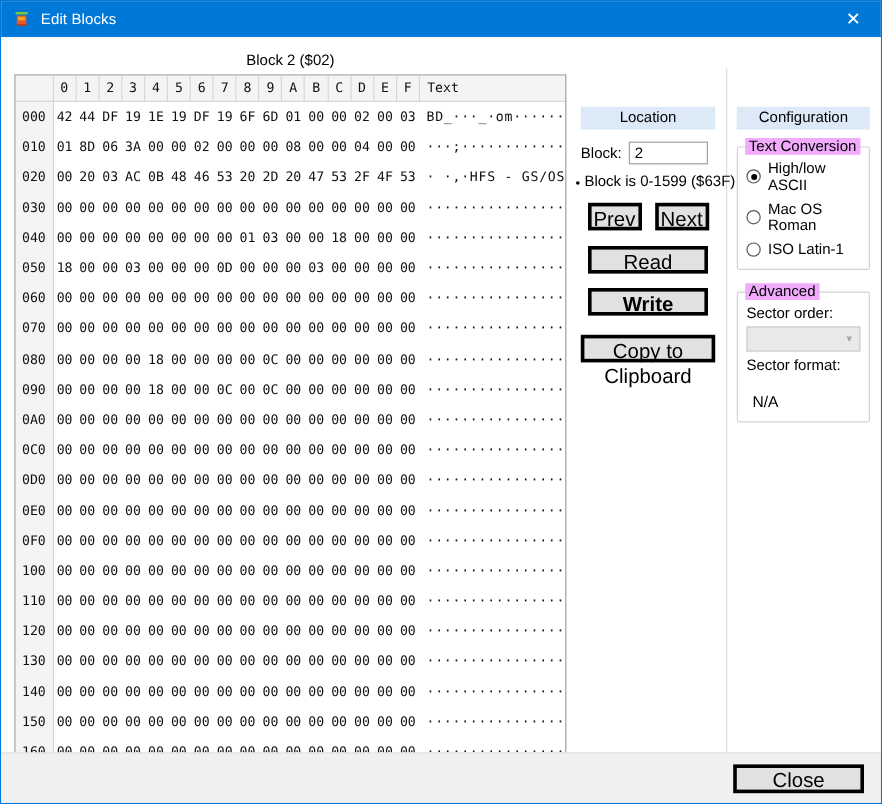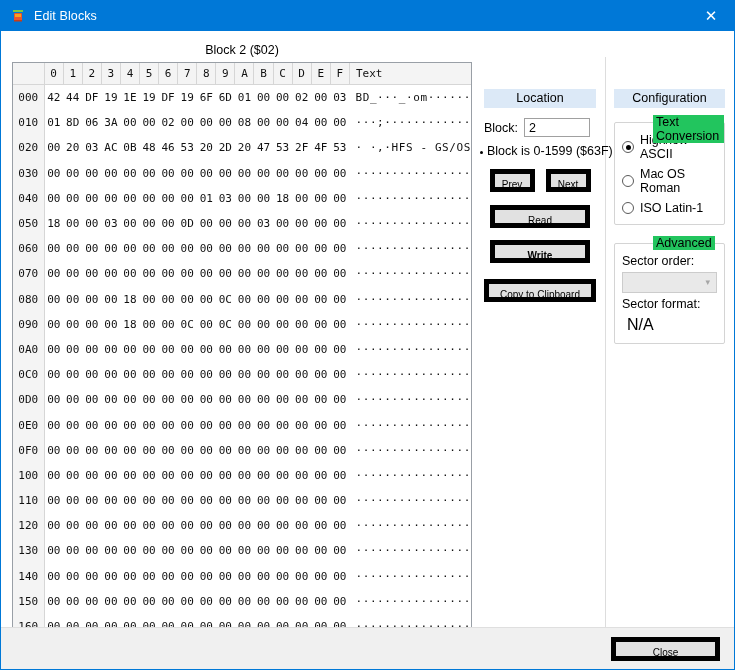--- a/index.html
+++ b/index.html
@@ -204,24 +204,24 @@
     width: 3px;
     height: 3px;
     border-radius: 50%;
     background: #000;
     margin-right: 4px;
     margin-top: 7px;
     flex: 0 0 auto;
   }
   .btn {
     background: #e1e1e1;
-    border: 5px solid #000000;
+    border: 3px solid #000000;
     box-sizing: border-box;
     font-family: "Liberation Sans", sans-serif;
-    font-size: 10px;
+    font-size: 17px;
     color: #000;
     text-align: center;
     cursor: default;
     padding: 0;
   }
   #nav-buttons {
     margin-top: 11px;
     display: flex;
     justify-content: center;
     gap: 11px;
@@ -265,25 +265,24 @@
     border-radius: 2px;
     margin-top: 14px;
     padding: 0 7px 9px 7px;
     position: relative;
     box-sizing: border-box;
   }
   .groupbox-title {
     position: absolute;
     top: -8px;
     left: 6px;
-    background: #22c55e;
+    background: #f0abfc;
     padding: 0 3px;
     font-size: 12.5px;
     line-height: 14px;
-    margin-left: 32px;
   }
   .radio-row {
     display: flex;
     align-items: center;
     margin-top: 6px;
     font-size: 12.5px;
   }
   .radio-mark {
     width: 12px;
     height: 12px;
@@ -322,22 +321,22 @@
     align-items: center;
     justify-content: flex-end;
     padding-right: 6px;
   }
   .chev {
     color: #a6a6a6;
     font-size: 9px;
     line-height: 9px;
   }
   #sector-format-value {
-    font-size: 16px;
-    margin-top: 5px;
+    font-size: 13px;
+    margin-top: 16px;
     margin-left: 5px;
   }
   
   #footer {
     flex: 0 0 auto;
     height: 41px;
     background: #f0f0f0;
     border-top: 1px solid #dfdfdf;
     position: relative;
   }

